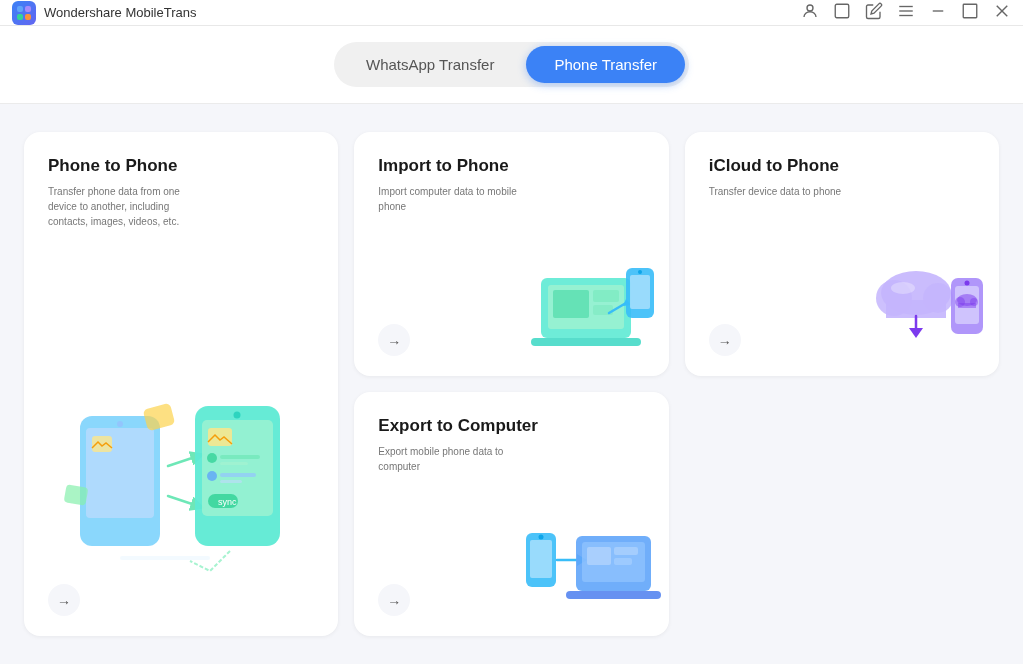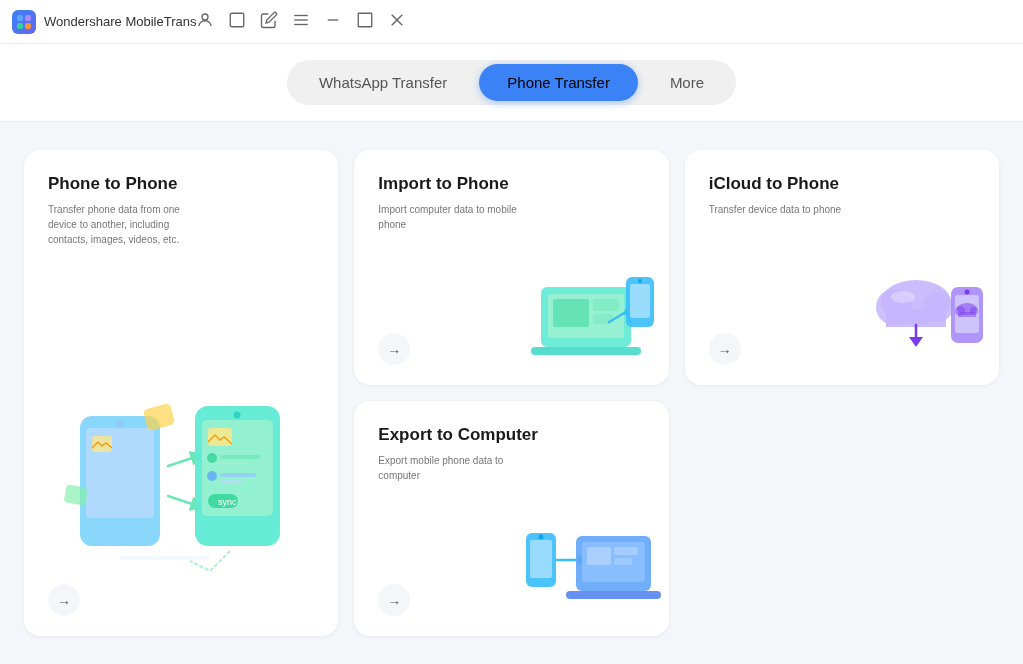--- a/index.html
+++ b/index.html
@@ -10,23 +10,24 @@
       height: 664px;
       overflow: hidden;
       display: flex;
       flex-direction: column;
     }
 
     
     .titlebar {
       display: flex;
       align-items: center;
+      justify-content: space-between;
       background: #ffffff;
       padding: 0 12px;
-      height: 44px;
+      height: 26px;
       border-bottom: 1px solid #e8e8e8;
       flex-shrink: 0;
     }
     .titlebar-left {
       display: flex;
       align-items: center;
       gap: 8px;
     }
     .app-icon {
       width: 24px;
@@ -80,21 +81,21 @@
       border-radius: 50px;
       font-size: 15px;
       font-weight: 500;
       cursor: pointer;
       color: #555;
       transition: all 0.2s;
       white-space: nowrap;
     }
     .nav-tab.active {
       background: #3b82f6;
-      color: #000000;
+      color: #ffffff;
       box-shadow: 0 2px 8px rgba(59,130,246,0.4);
     }
 
     
     .main-content {
       flex: 1;
       padding: 28px 24px;
       display: grid;
       grid-template-columns: 1fr 1fr 1fr;
       grid-template-rows: 1fr 1fr;
@@ -206,21 +207,20 @@
           <line x1="19" y1="5" x2="5" y2="19"></line>
       </svg>
     </span>
   </div>
 </div>
 
 <div class="navbar">
   <div class="nav-tabs">
     <div class="nav-tab">WhatsApp Transfer</div>
     <div class="nav-tab active">Phone Transfer</div>
-    <div class="nav-tab">More</div>
   </div>
 </div>
 
 <div class="main-content">
 
   <div class="card large">
     <div class="card-title">Phone to Phone</div>
     <div class="card-desc">Transfer phone data from one device to another, including contacts, images, videos, etc.</div>
 
     <div style="position:absolute; bottom:50px; left:36px; width:240px; height:200px;">

